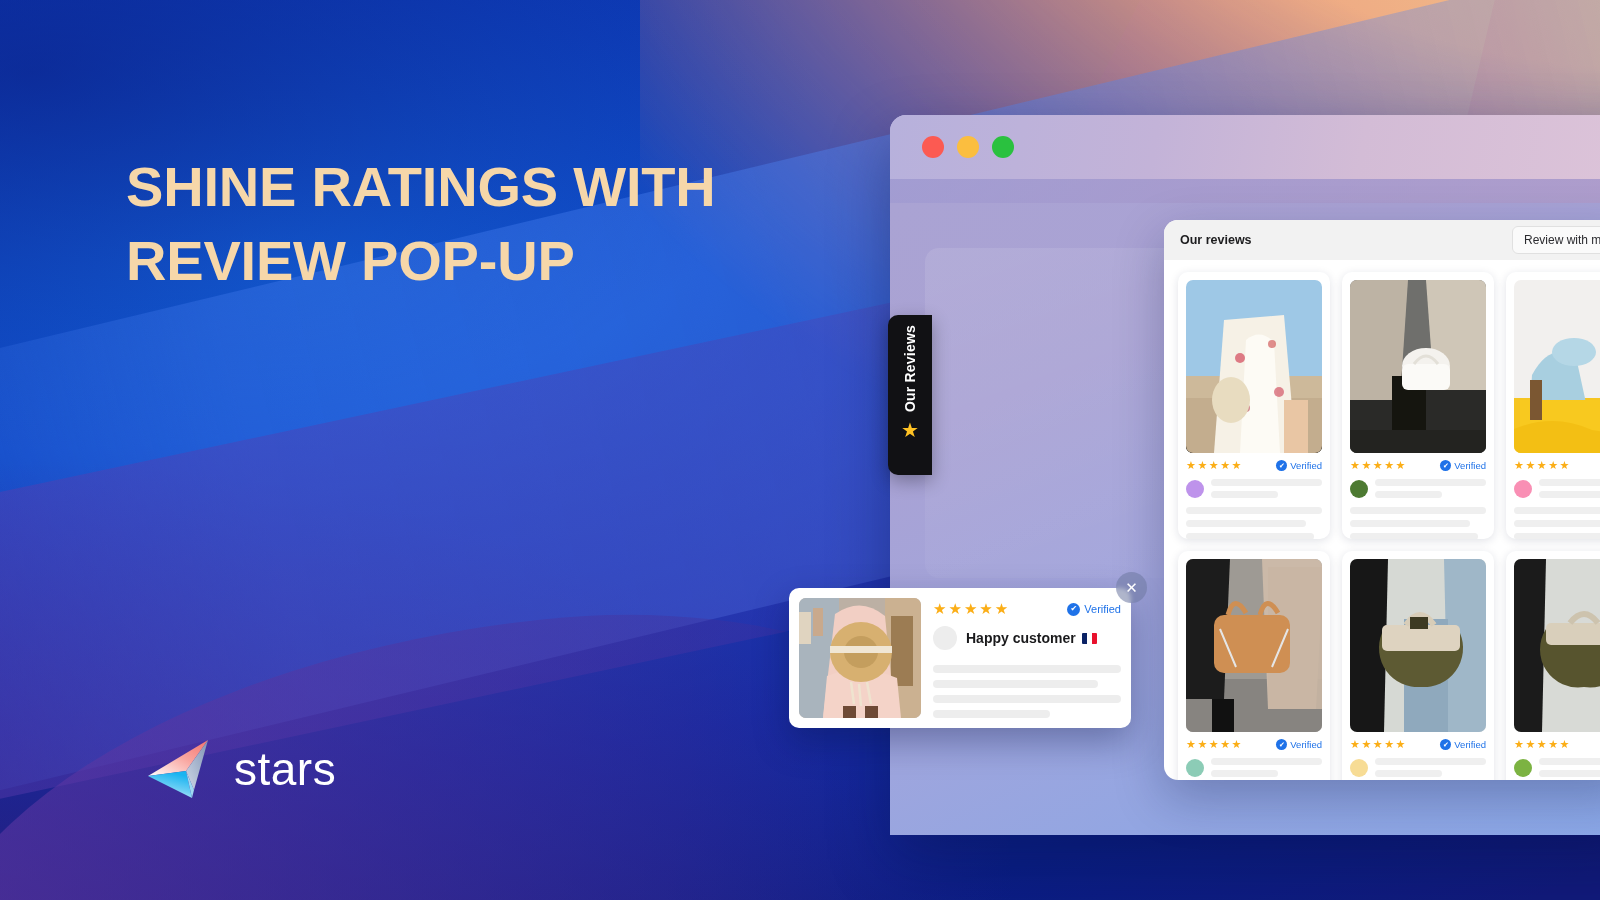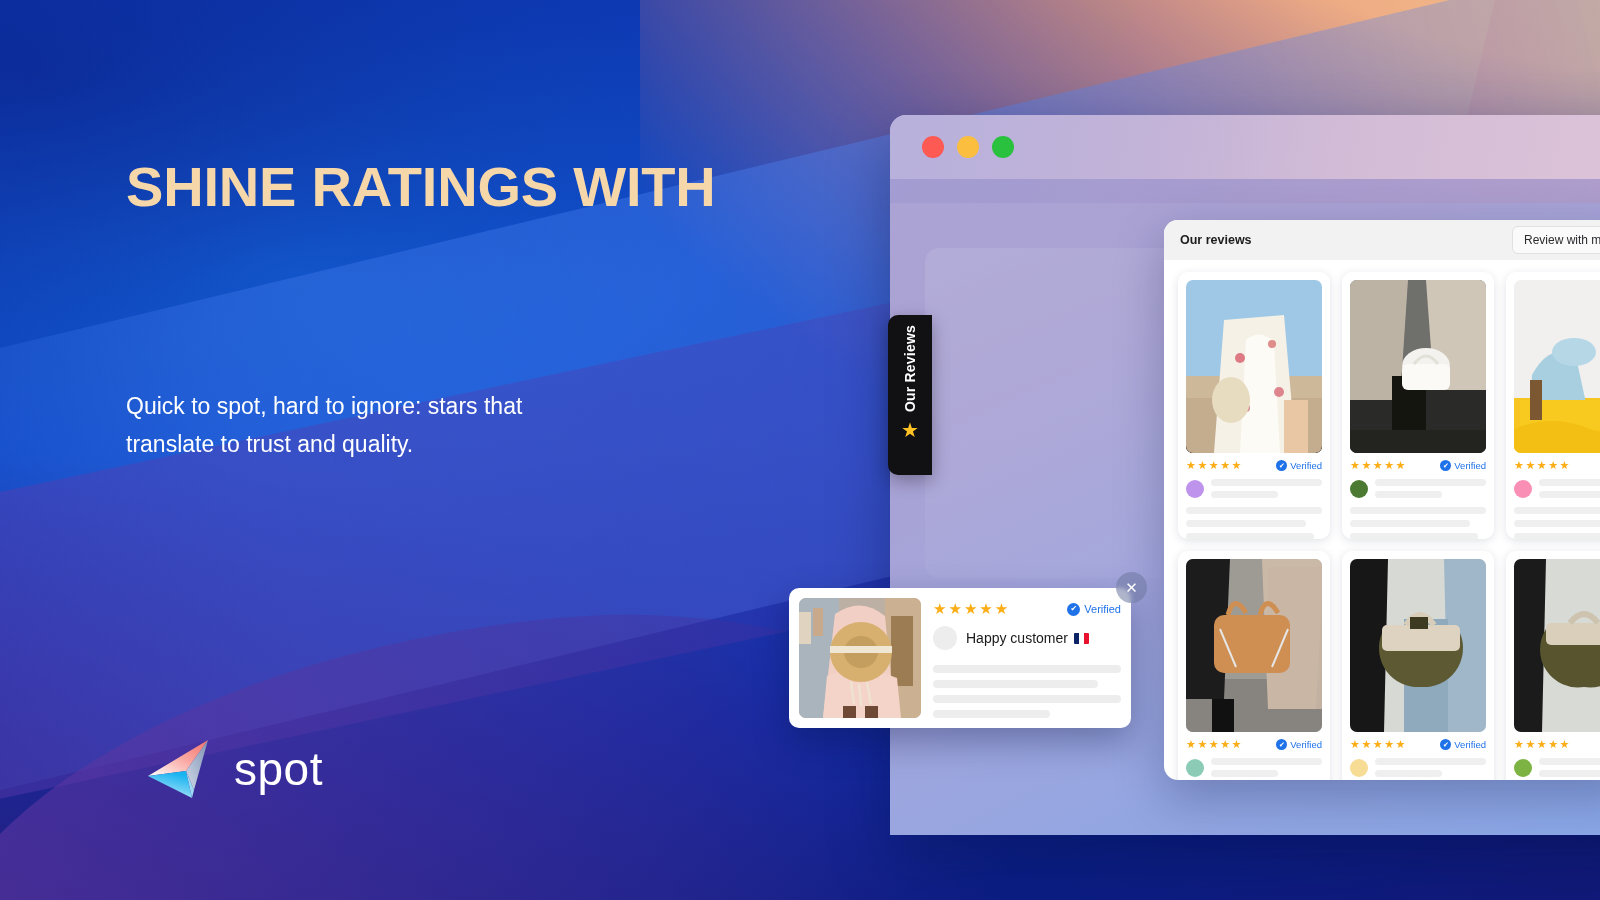--- a/index.html
+++ b/index.html
@@ -172,21 +172,21 @@
   }
   .popup-img{ width:122px; height:120px; border-radius:7px; overflow:hidden; flex:none; }
   .popup-img svg{ display:block; width:100%; height:100%; }
   .popup-body{ flex:1; padding-top:2px; display:flex; flex-direction:column; }
   .popup-top{ display:flex; align-items:center; justify-content:space-between; }
   .popup-stars span{ color:#FBAE17; font-size:15px; line-height:1; letter-spacing:2px; }
   .popup-ver{ display:flex; align-items:center; gap:4px; font-size:11px; color:#1f72e8; }
   .popup-ver .vcheck{ width:13px;height:13px;font-size:8px; }
   .popup-author{ display:flex; align-items:center; gap:9px; margin-top:8px; }
   .pav{ width:24px;height:24px;border-radius:50%;background:#ededed; flex:none; }
-  .pname{ font-size:14px; font-weight:400; color:#1a1a1c; display:flex; align-items:center; gap:6px; }
+  .pname{ font-size:14px; font-weight:700; color:#1a1a1c; display:flex; align-items:center; gap:6px; }
   .flag{ width:15px;height:11px; display:inline-flex; border-radius:1px; overflow:hidden; }
   .flag i{ flex:1; display:block; }
   .f1{background:#0b2265;} .f2{background:#fff;} .f3{background:#e8112d;}
   .pav-sk{ width:62px;height:8px;background:#ededed;border-radius:4px; margin-left:33px; margin-top:4px; }
   .plines{ display:flex; flex-direction:column; gap:7px; margin-top:11px; }
   .pl{ height:8px; background:#ededed; border-radius:4px; }
 
   .close-btn{
     position:absolute; left:1116px; top:572px;
     width:31px;height:31px;border-radius:50%;
@@ -561,24 +561,21 @@
         <div class="pl"></div>
         <div class="pl" style="width:62%"></div>
       </div>
     </div>
   </div>
 
   <div class="close-btn">✕</div>
 
   <div class="headline">
     <div>SHINE RATINGS WITH</div>
-  </div>
-  <div class="subhead">
-    <div>Quick to spot, hard to ignore: stars that</div>
-    <div>translate to trust and quality.</div>
+    <div>REVIEW POP-UP</div>
   </div>
 
   <div class="logo">
     <svg width="74" height="62" viewBox="0 0 74 62">
       <defs>
         <linearGradient id="lgA" x1="0" y1="1" x2="1" y2="0">
           <stop offset="0" stop-color="#ffffff"></stop>
           <stop offset="55%" stop-color="#f9a6a0"></stop>
           <stop offset="100%" stop-color="#f4726c"></stop>
         </linearGradient>
@@ -590,16 +587,16 @@
         <linearGradient id="lgC" x1="1" y1="0" x2="0" y2="1">
           <stop offset="0" stop-color="#7f93b5"></stop>
           <stop offset="100%" stop-color="#cfd8e6"></stop>
         </linearGradient>
       </defs>
       <path d="M2 38 L62 2 L40 33 Z" fill="url(#lgA)"></path>
       <path d="M40 33 L62 2 L48 52 Z" fill="url(#lgC)"></path>
       <path d="M2 38 L40 33 L46 60 Z" fill="url(#lgB)"></path>
       <path d="M40 33 L48 52 L46 60 Z" fill="#9fd9f2"></path>
     </svg>
-    <div class="logo-word">spot</div>
+    <div class="logo-word">stars</div>
   </div>
 
 </div>
 
 </body></html>

